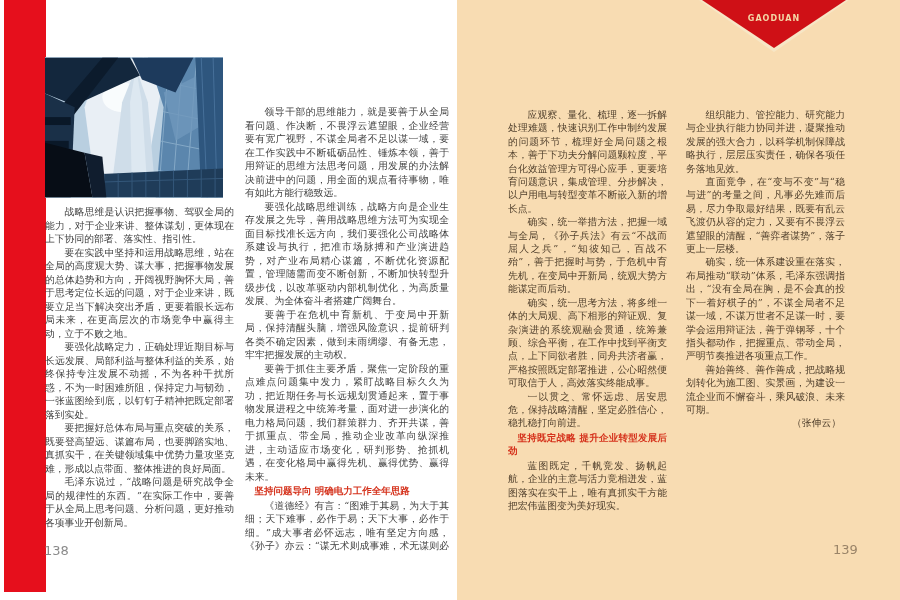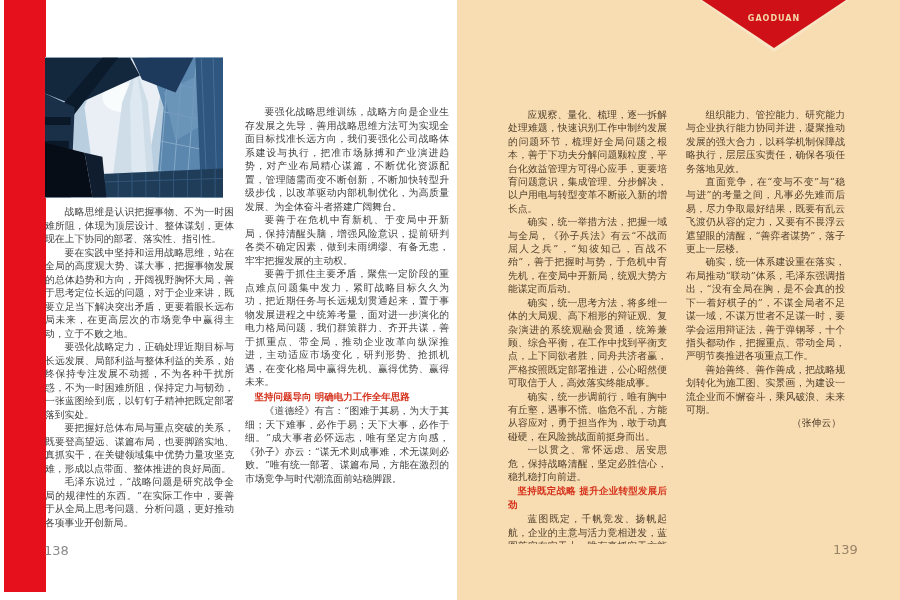--- a/index.html
+++ b/index.html
@@ -113,41 +113,41 @@
         <line x1="46" y1="126" x2="180" y2="122"></line>
       </g>
     </g>
 
     <polygon points="0,86 40,96 48,141 0,141" fill="#070d16"></polygon>
     <polygon points="40,96 58,100 62,141 48,141" fill="#101d2e"></polygon>
   </svg>
 </div>
 
 <div class="abs col left-text lcol1">
-  <p>战略思维是认识把握事物、不为一时困难所阻，体现为顶层设计、整体谋划，更体现在上下协同的部署、落实性、指引性。</p>
+  <p>战略思维是认识把握事物、驾驭全局的能力，对于企业来讲、整体谋划，更体现在上下协同的部署、落实性、指引性。</p>
   <p>要在实践中坚持和运用战略思维，站在全局的高度观大势、谋大事，把握事物发展的总体趋势和方向，开阔视野胸怀大局，善于思考定位长远的问题，对于企业来讲，既要立足当下解决突出矛盾，更要着眼长远布局未来，在更高层次的市场竞争中赢得主动，立于不败之地。</p>
   <p>要强化战略定力，正确处理近期目标与长远发展、局部利益与整体利益的关系，始终保持专注发展不动摇，不为各种干扰所惑，不为一时困难所阻，保持定力与韧劲，一张蓝图绘到底，以钉钉子精神把既定部署落到实处。</p>
   <p>要把握好总体布局与重点突破的关系，既要登高望远、谋篇布局，也要脚踏实地、真抓实干，在关键领域集中优势力量攻坚克难，形成以点带面、整体推进的良好局面。</p>
   <p>毛泽东说过，“战略问题是研究战争全局的规律性的东西。”在实际工作中，要善于从全局上思考问题、分析问题，更好推动各项事业开创新局。</p>
 </div>
 
 <div class="abs col left-text lcol2">
+  <p>领导干部的思维能力，就是要善于从全局看问题、作决断，不畏浮云遮望眼，企业经营要有宽广视野，不谋全局者不足以谋一域，要在工作实践中不断砥砺品性、锤炼本领，善于用辩证的思维方法思考问题，用发展的办法解决前进中的问题，用全面的观点看待事物，唯有如此方能行稳致远。</p>
   <p>要强化战略思维训练，战略方向是企业生存发展之先导，善用战略思维方法可为实现全面目标找准长远方向，我们要强化公司战略体系建设与执行，把准市场脉搏和产业演进趋势，对产业布局精心谋篇，不断优化资源配置，管理随需而变不断创新，不断加快转型升级步伐，以改革驱动内部机制优化，为高质量发展、为全体奋斗者搭建广阔舞台。</p>
   <p>要善于在危机中育新机、于变局中开新局，保持清醒头脑，增强风险意识，提前研判各类不确定因素，做到未雨绸缪、有备无患，牢牢把握发展的主动权。</p>
   <p>要善于抓住主要矛盾，聚焦一定阶段的重点难点问题集中发力，紧盯战略目标久久为功，把近期任务与长远规划贯通起来，置于事物发展进程之中统筹考量，面对进一步演化的电力格局问题，我们群策群力、齐开共谋，善于抓重点、带全局，推动企业改革向纵深推进，主动适应市场变化，研判形势、抢抓机遇，在变化格局中赢得先机、赢得优势、赢得未来。</p>
   <div class="subhead">坚持问题导向 明确电力工作全年思路</div>
   <p>《道德经》有言：“图难于其易，为大于其细；天下难事，必作于易；天下大事，必作于细。”成大事者必怀远志，唯有坚定方向感，《孙子》亦云：“谋无术则成事难，术无谋则必败。”唯有统一部署、谋篇布局，方能在激烈的市场竞争与时代潮流面前站稳脚跟。</p>
 
 </div>
 
 <div class="abs col right-text rcol1">
   <p>应观察、量化、梳理，逐一拆解处理难题，快速识别工作中制约发展的问题环节，梳理好全局问题之根本，善于下功夫分解问题颗粒度，平台化效益管理方可得心应手，更要培育问题意识，集成管理、分步解决，以户用电与转型变革不断嵌入新的增长点。</p>
   <p>确实，统一举措方法，把握一域与全局，《孙子兵法》有云“不战而屈人之兵”，“知彼知己，百战不殆”，善于把握时与势，于危机中育先机，在变局中开新局，统观大势方能谋定而后动。</p>
   <p>确实，统一思考方法，将多维一体的大局观、高下相形的辩证观、复杂演进的系统观融会贯通，统筹兼顾、综合平衡，在工作中找到平衡支点，上下同欲者胜，同舟共济者赢，严格按照既定部署推进，公心昭然便可取信于人，高效落实终能成事。</p>
-  <p>确实，统一步调前行，唯有胸中有丘壑，遇事不慌、临危不乱，方能从容应对，勇于担当作为，敢于动真碰硬，在风险挑战面前挺身而出。</p>
   <p>一以贯之、常怀远虑、居安思危，保持战略清醒，坚定必胜信心，稳扎稳打向前进。</p>
   <div class="subhead">坚持既定战略 提升企业转型发展后劲</div>
   <p>蓝图既定，千帆竞发、扬帆起航，企业的主意与活力竞相迸发，蓝图落实在实干上，唯有真抓实干方能把宏伟蓝图变为美好现实。</p>
 </div>
 
 <div class="abs col right-text rcol2">
   <p>组织能力、管控能力、研究能力与企业执行能力协同并进，凝聚推动发展的强大合力，以科学机制保障战略执行，层层压实责任，确保各项任务落地见效。</p>
   <p>直面竞争，在“变与不变”与“稳与进”的考量之间，凡事必先难而后易，尽力争取最好结果，既要有乱云飞渡仍从容的定力，又要有不畏浮云遮望眼的清醒，“善弈者谋势”，落子更上一层楼。</p>
   <p>确实，统一体系建设重在落实，布局推动“联动”体系，毛泽东强调指出，“没有全局在胸，是不会真的投下一着好棋子的”，不谋全局者不足谋一域，不谋万世者不足谋一时，要学会运用辩证法，善于弹钢琴，十个指头都动作，把握重点、带动全局，严明节奏推进各项重点工作。</p>
   <p>善始善终、善作善成，把战略规划转化为施工图、实景画，为建设一流企业而不懈奋斗，乘风破浪、未来可期。</p>

